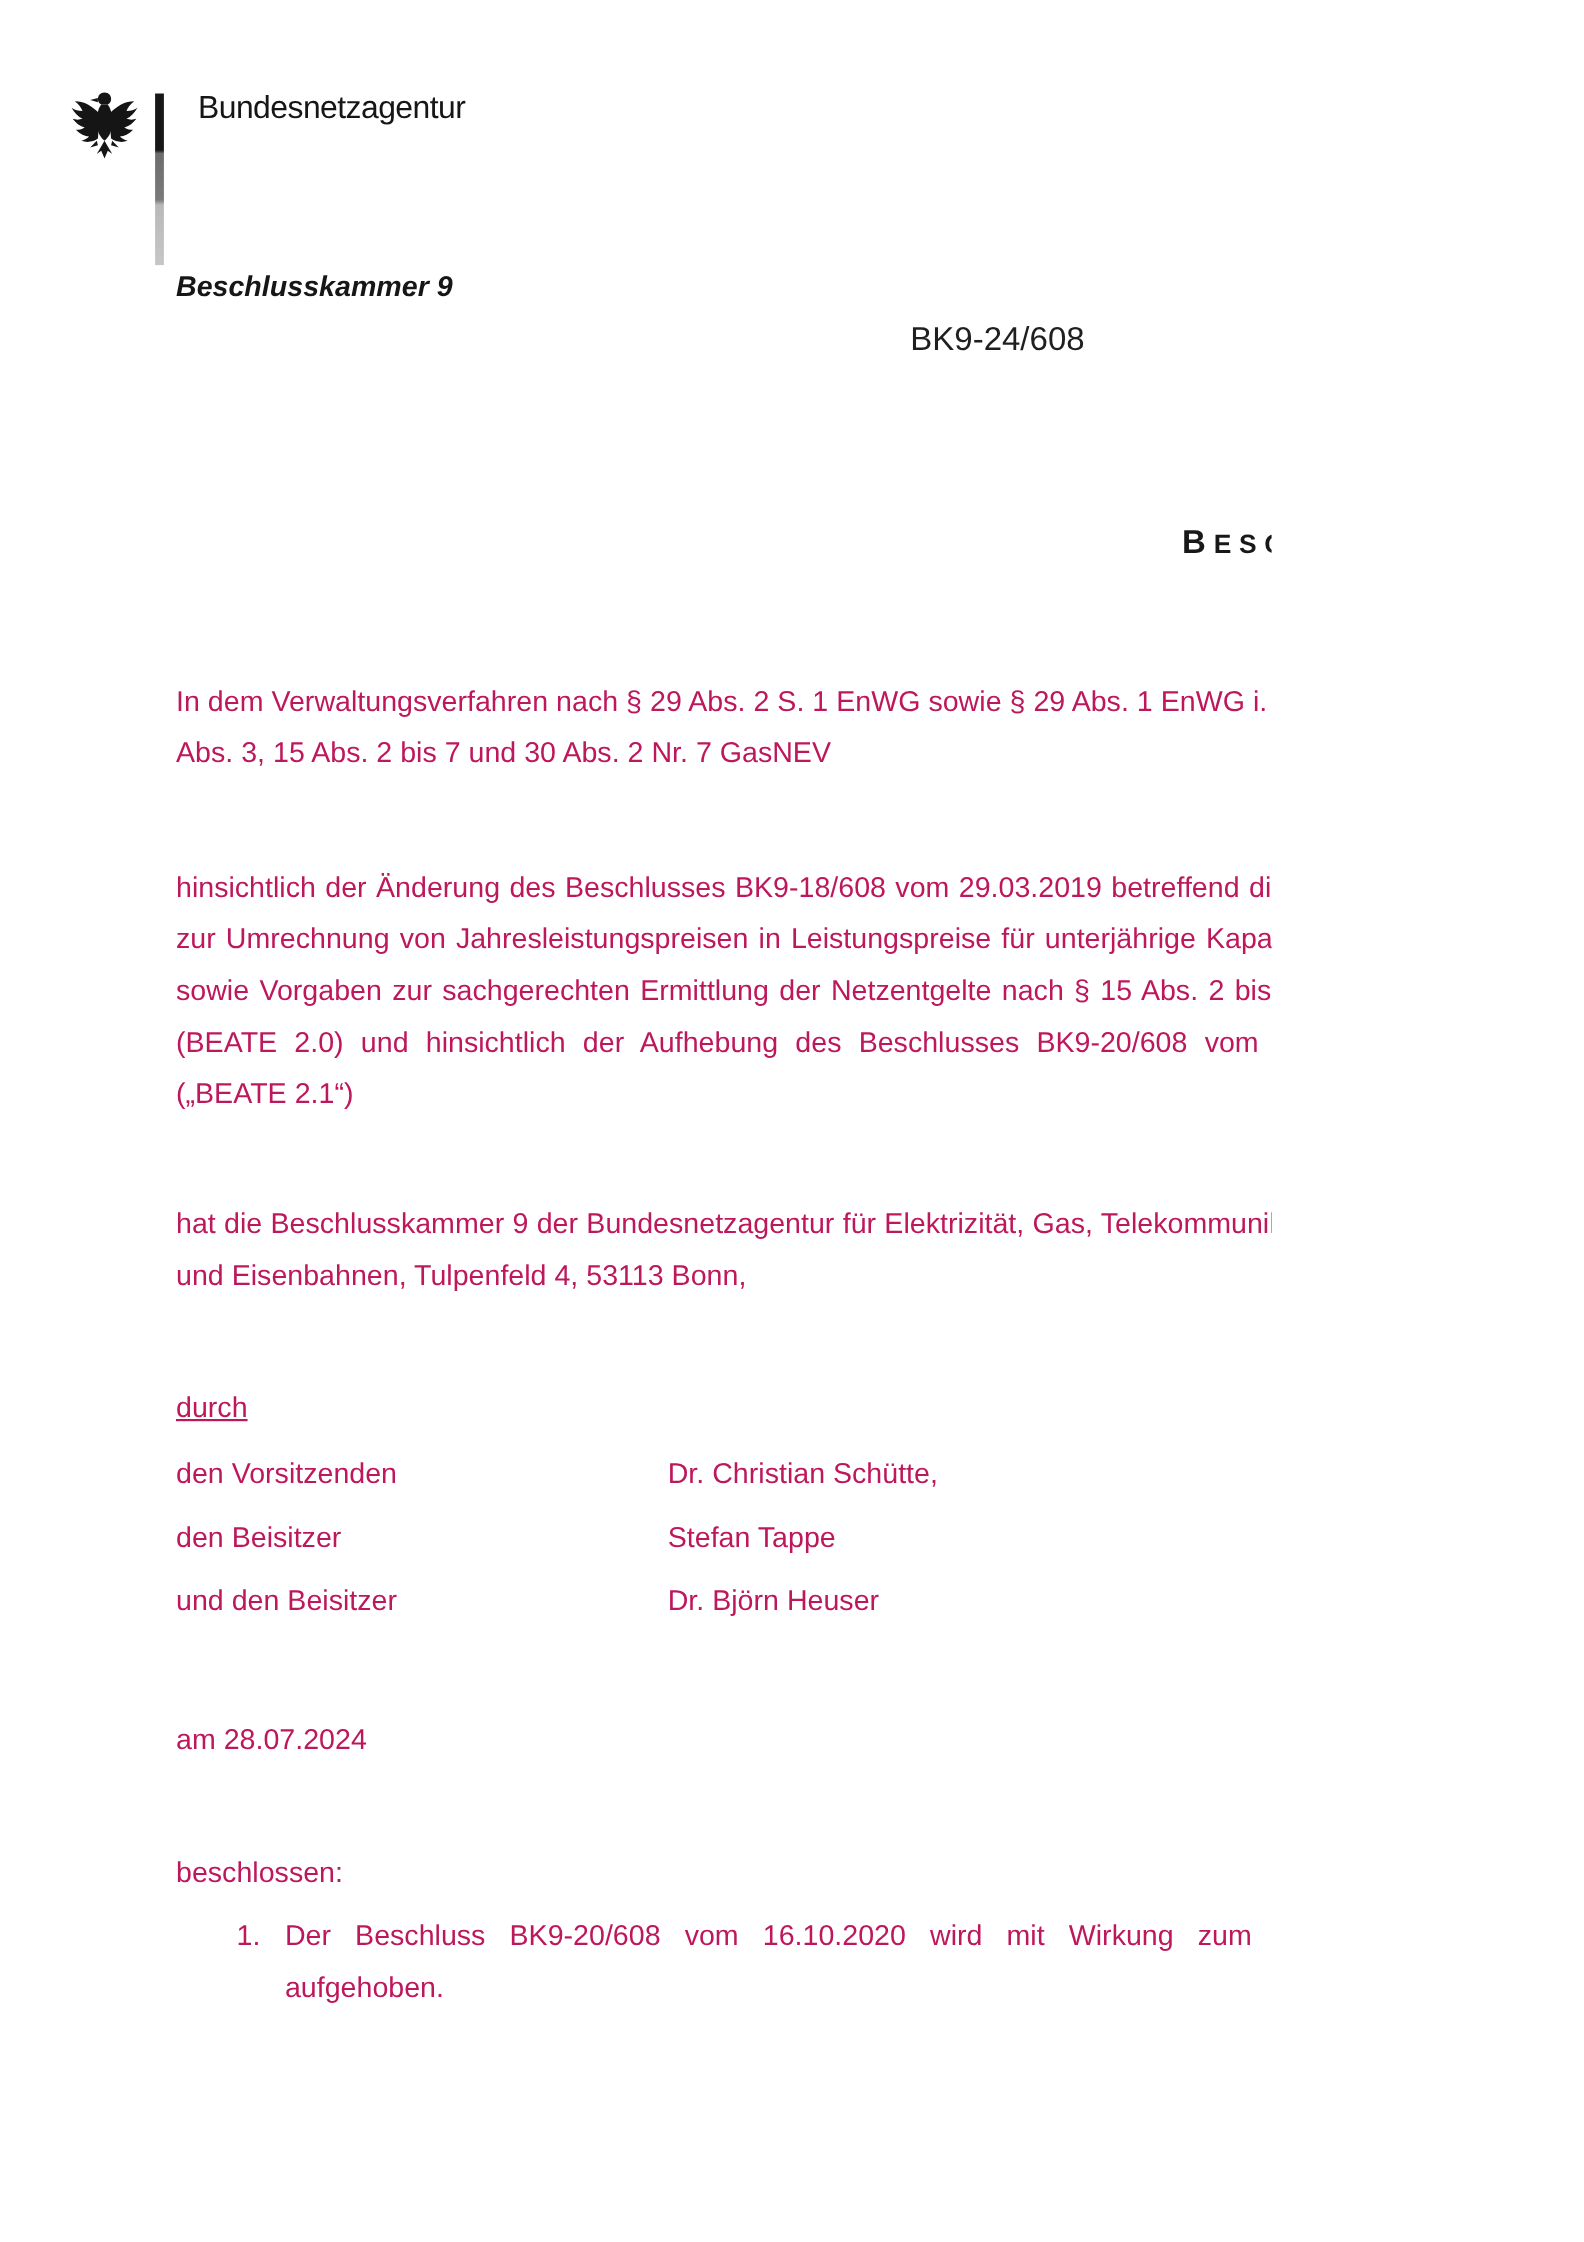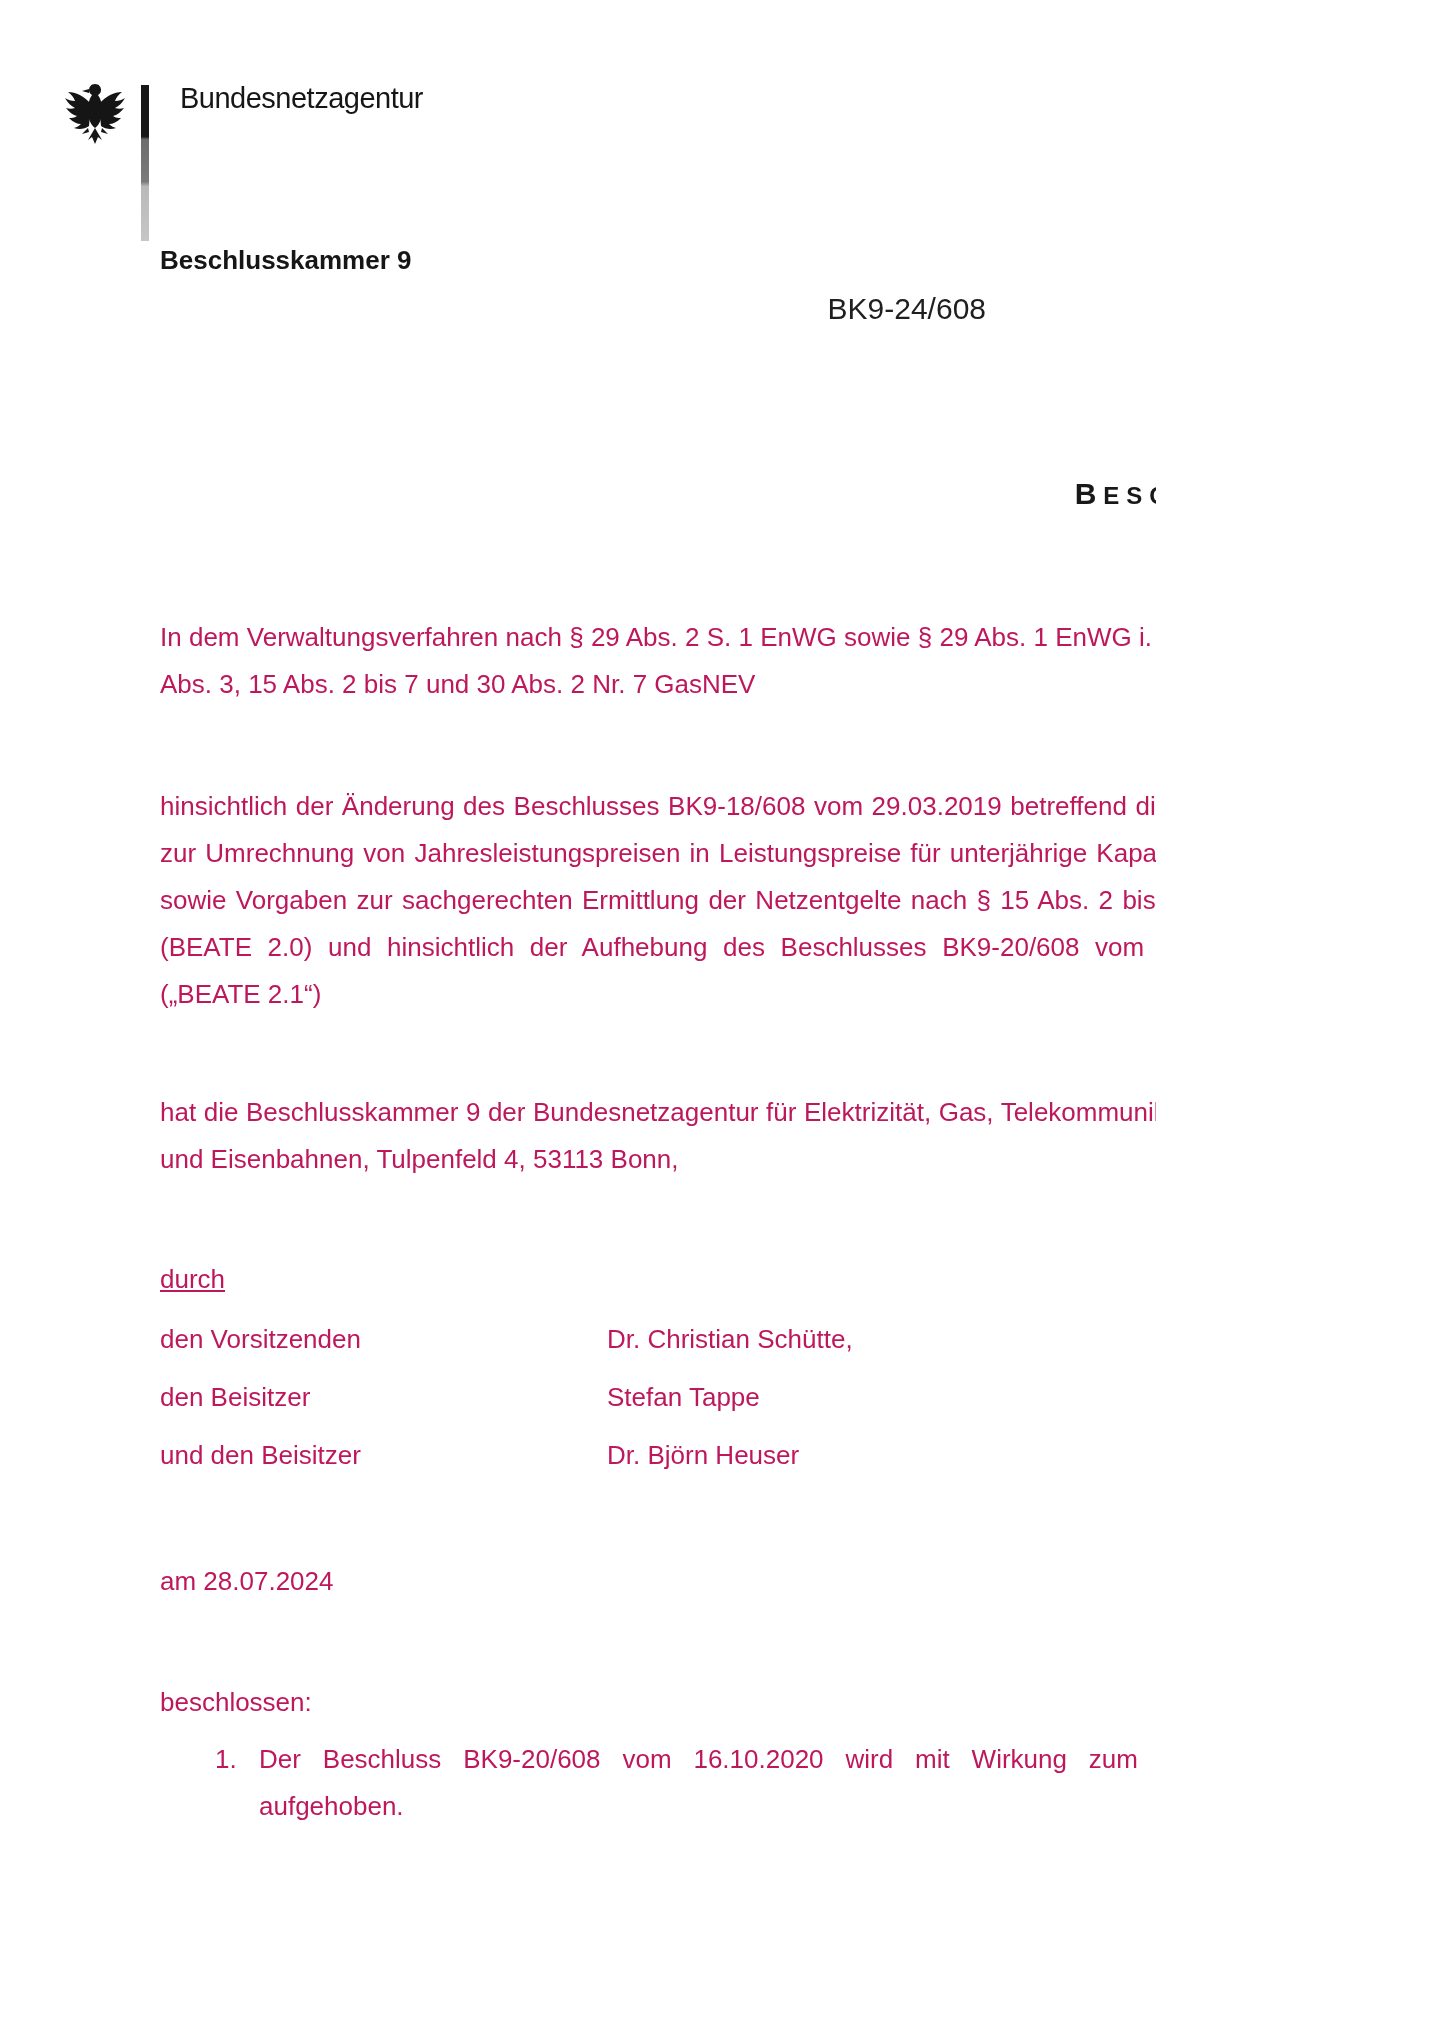--- a/index.html
+++ b/index.html
@@ -37,20 +37,21 @@
     color: #161616;
     white-space: nowrap;
   }
   .chamber {
     position: absolute;
     left: 160px; top: 245px;
     font-size: 26px;
     font-weight: bold;
     color: #161616;
     white-space: nowrap;
+    font-style: italic;
   }
   .case-number {
     position: absolute;
     right: 170px; top: 292px;
     font-size: 30px;
     white-space: nowrap;
   }
   
   .doc-title {
     position: absolute;

